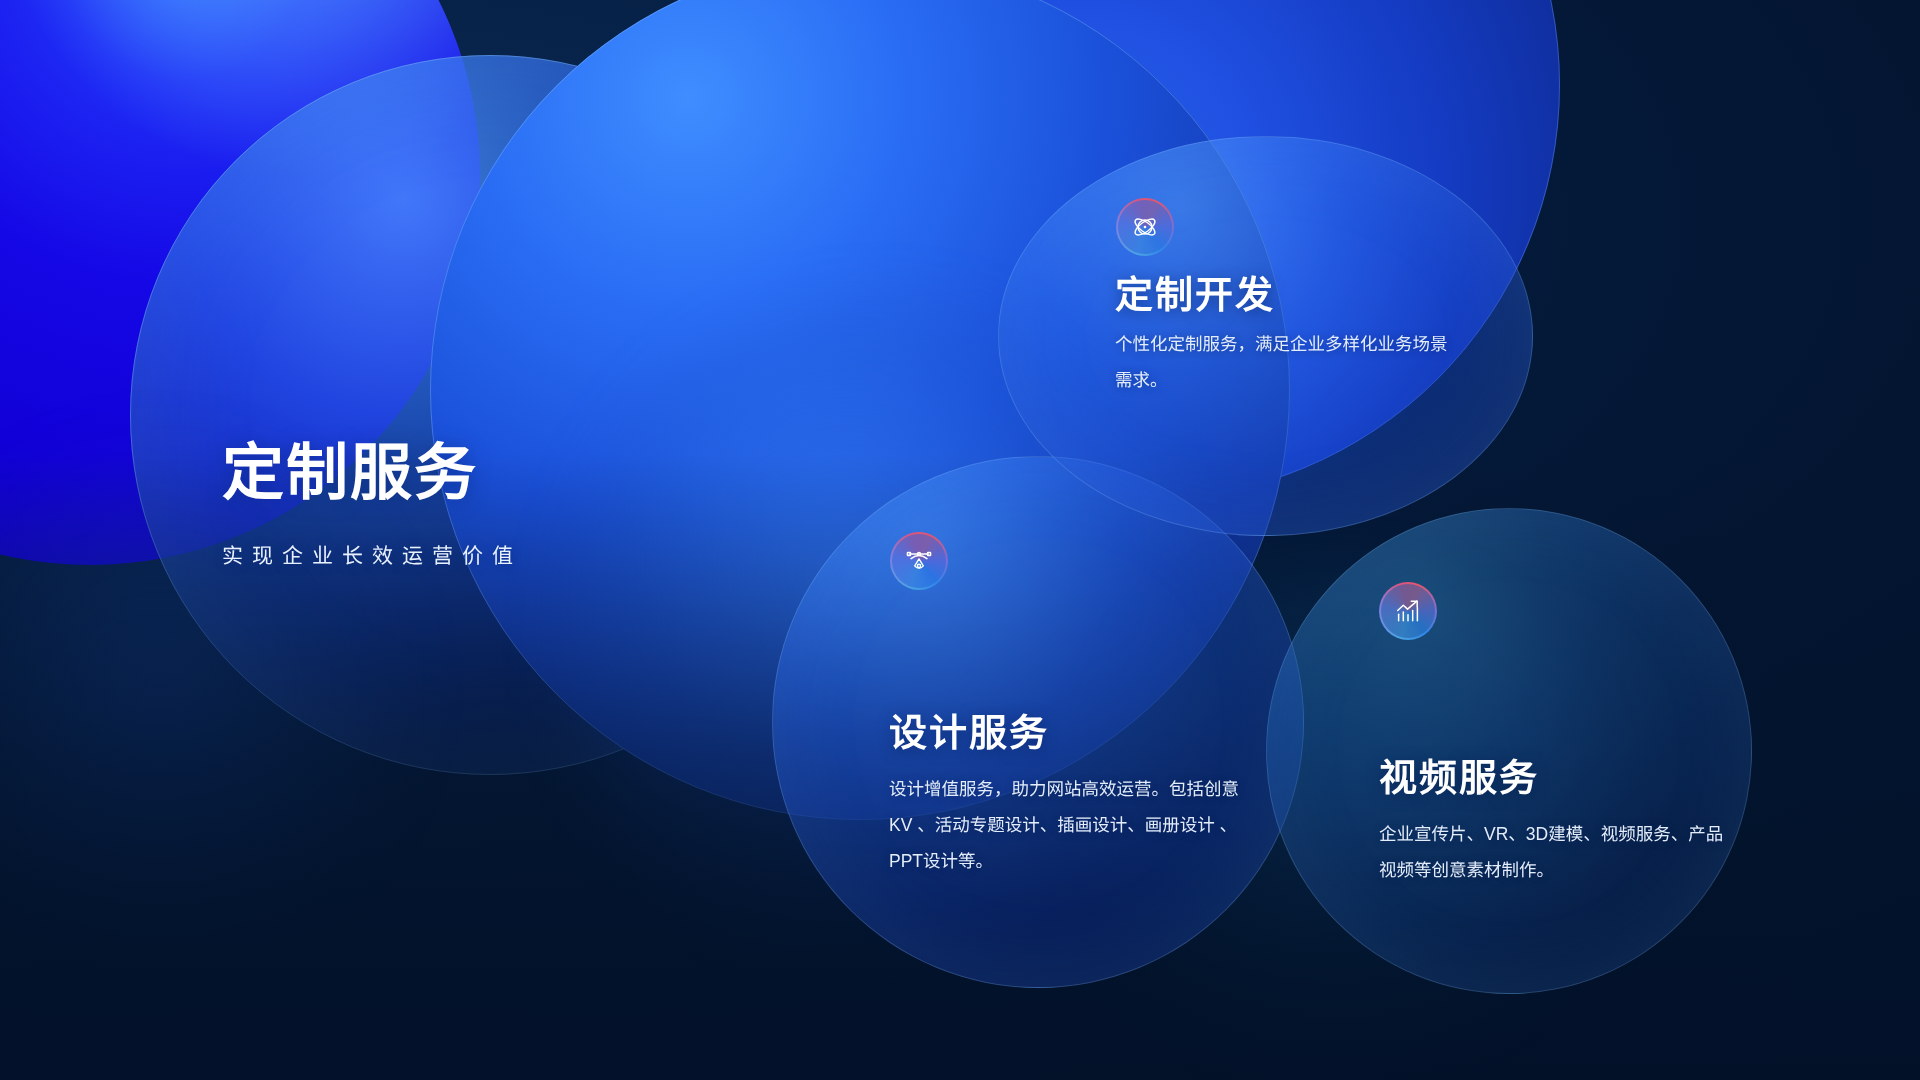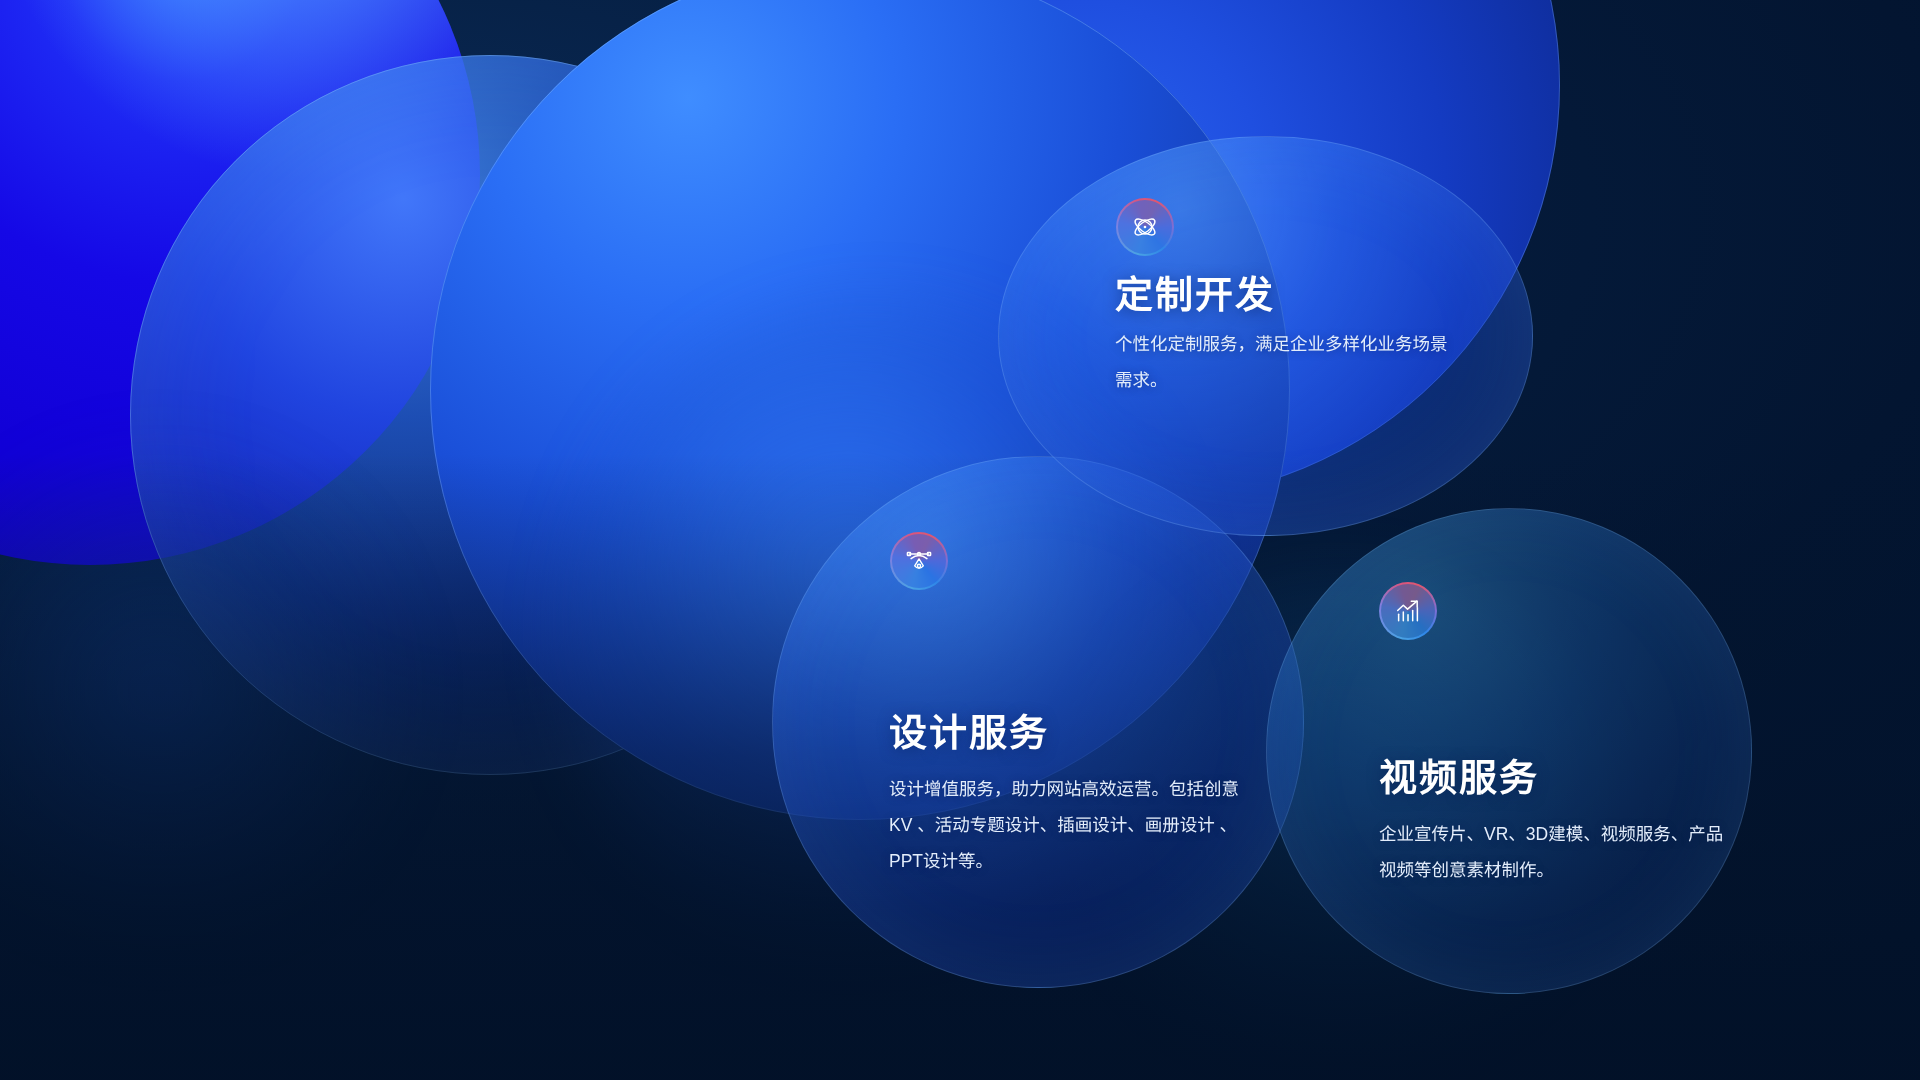--- a/index.html
+++ b/index.html
@@ -203,20 +203,24 @@
     <div class="sphere sph-violet"></div>
     <div class="sphere sph-midleft"></div>
     <div class="sphere sph-topright"></div>
     <div class="sphere sph-center"></div>
     <div class="sphere glow-a"></div>
     <div class="sphere glow-b"></div>
     <div class="sphere glow-c"></div>
     <div class="vignette"></div>
   </div>
 
+  <div class="headline">
+    <h1>定制服务</h1>
+    <div class="sub">实现企业长效运营价值</div>
+  </div>
 
   <div class="card" id="card-design">
     <div class="inner">
       <div class="icon-wrap">
         <div class="icon-ring">
           <div class="ring-hole"></div>
           <span class="icon-glyph">
             <svg viewBox="0 0 32 32" fill="none" stroke="#ffffff" stroke-width="1.5" stroke-linecap="round" stroke-linejoin="round">
               <path d="M5.5 8.5 L26.5 8.5"></path>
               <rect x="3.6" y="6.8" width="3.4" height="3.4" rx="0.6"></rect>

